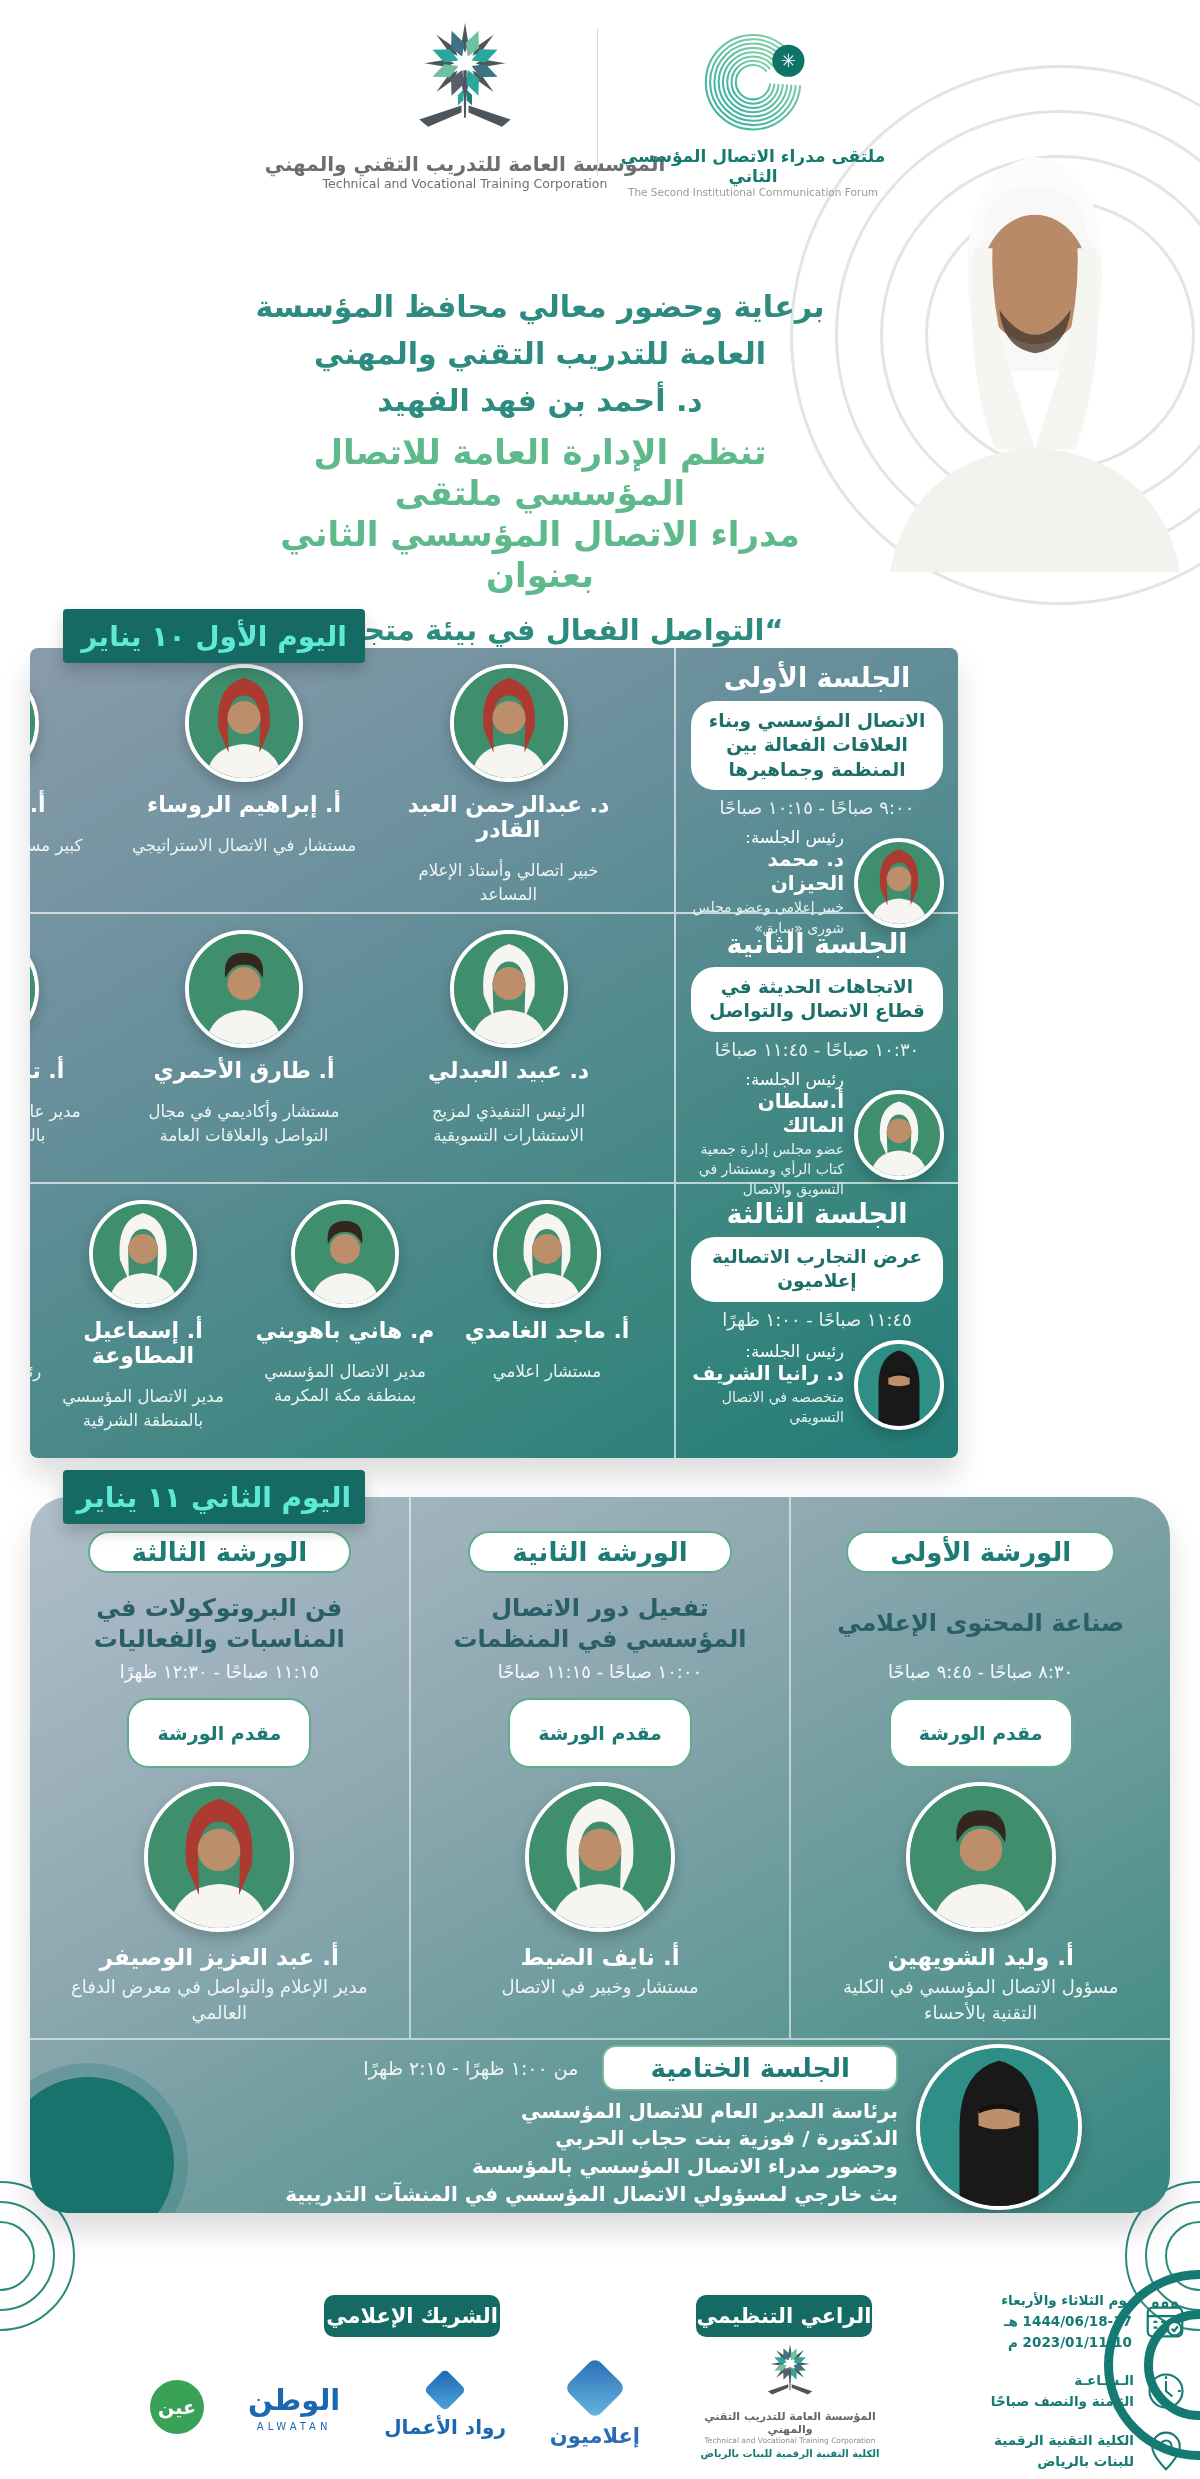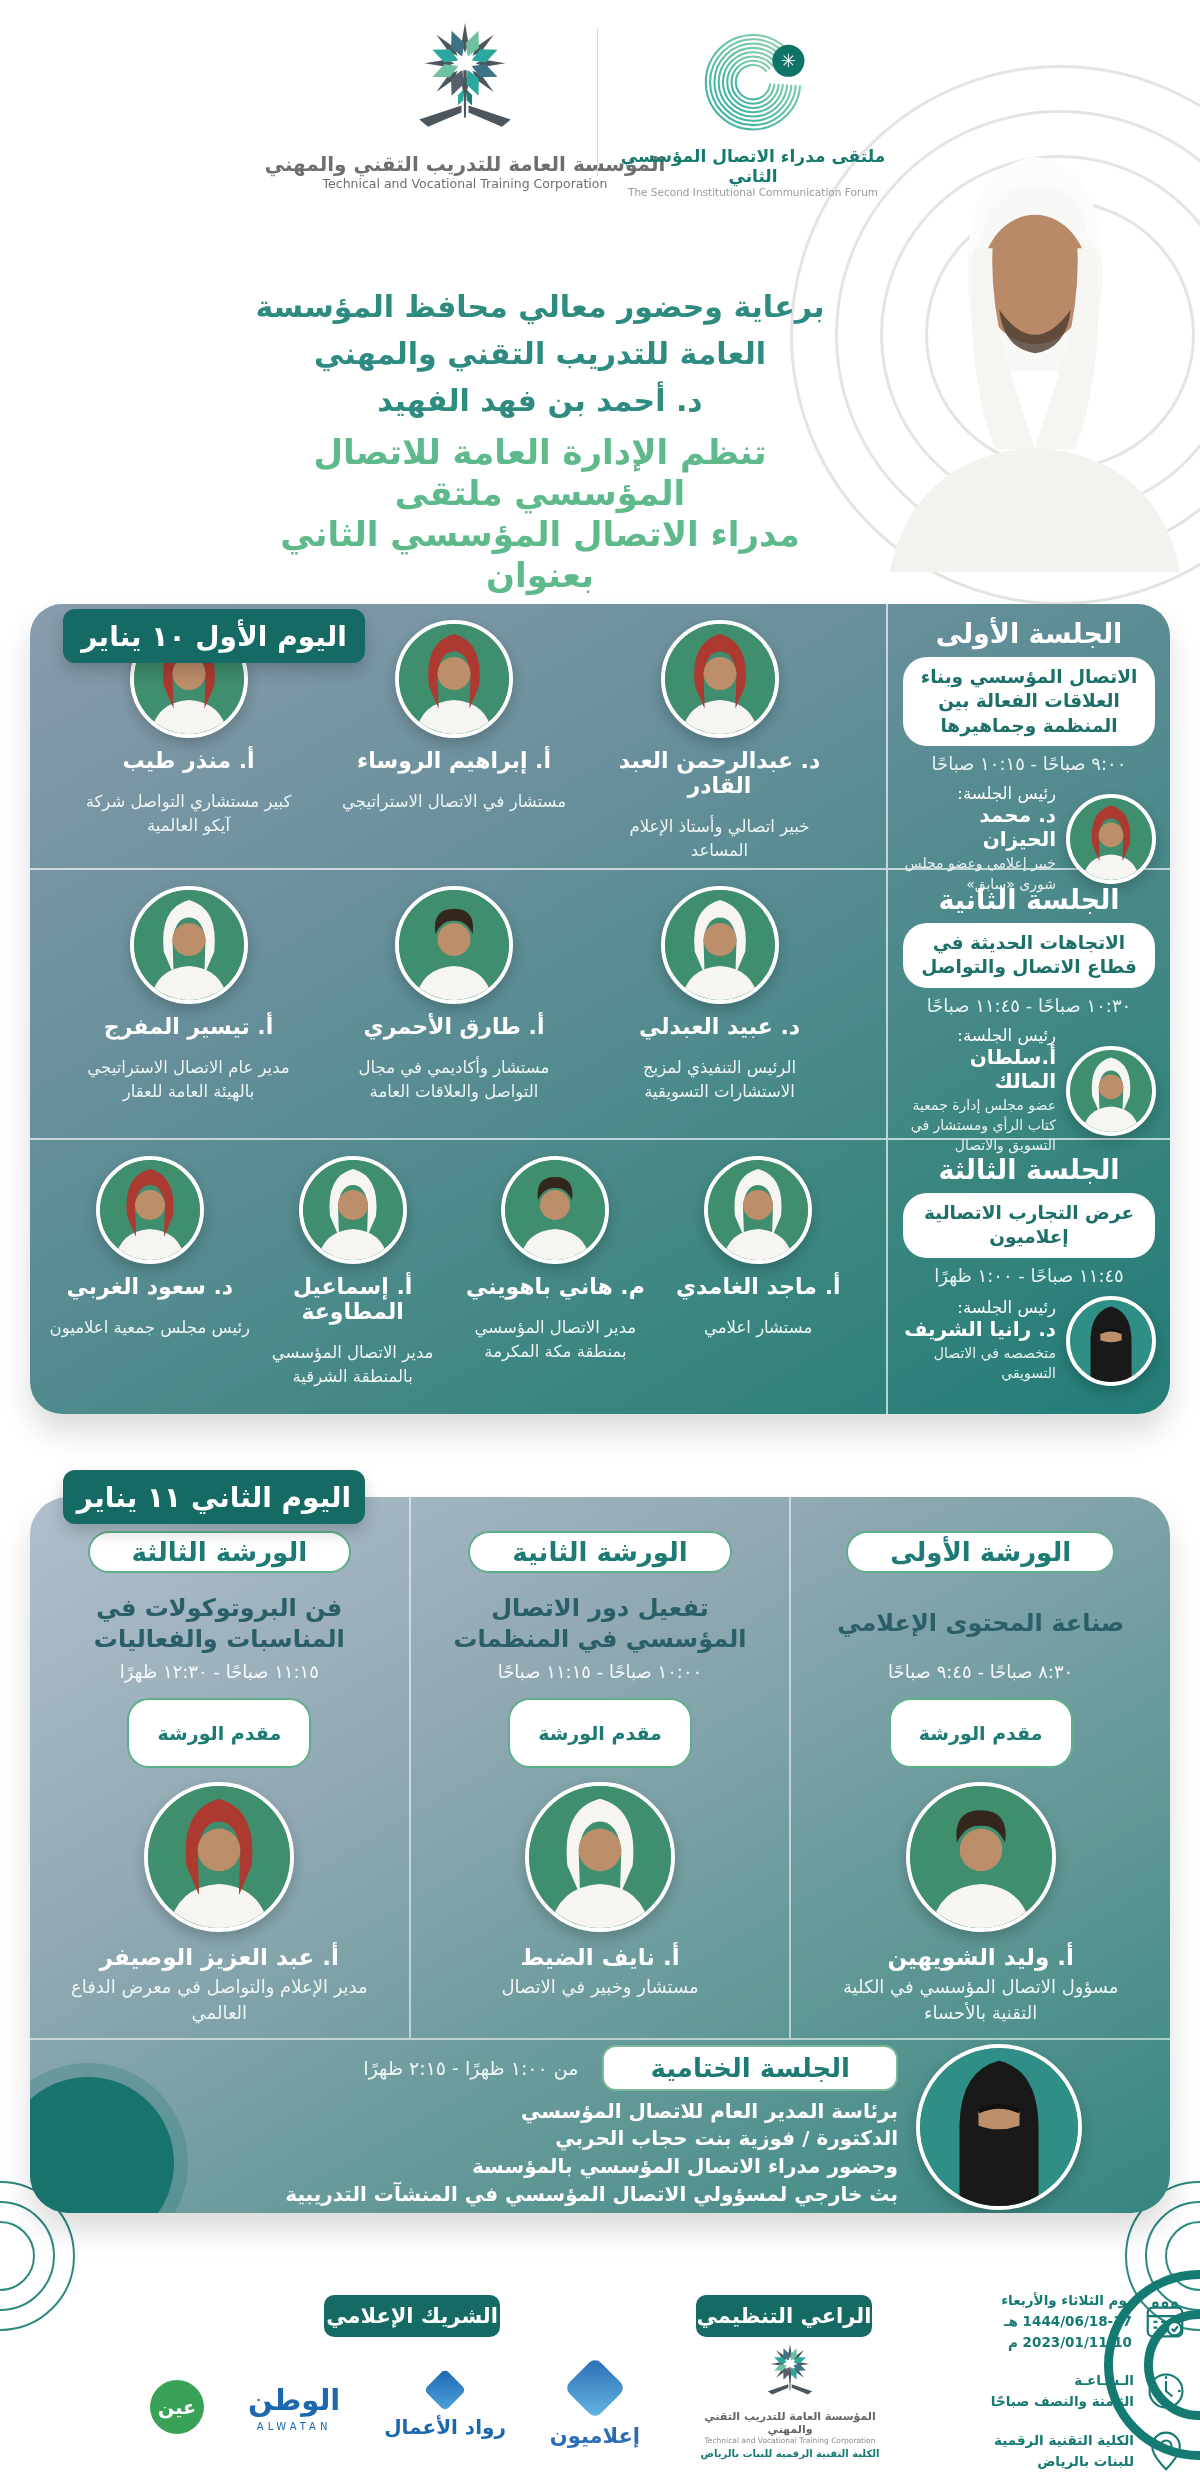--- a/index.html
+++ b/index.html
@@ -22,26 +22,26 @@
 
   .portrait{position:absolute;right:-10px;top:92px;width:350px;height:480px;z-index:4;}
 
   
   .intro{position:absolute;left:250px;top:283px;width:580px;text-align:center;z-index:5;}
   .intro .l1{font-size:30px;font-weight:bold;color:#2e8b80;line-height:47px;}
   .intro .l2{font-size:34px;font-weight:bold;color:#5eb98b;line-height:41px;}
   .intro .l3{font-size:29px;font-weight:bold;color:#2e8b80;line-height:44px;margin-top:12px;}
 
   
-  .day-badge{position:absolute;left:63px;width:302px;height:54px;background:#156a64;border-radius:12px;
-    color:#ffffff;font-size:28px;font-weight:bold;display:flex;align-items:center;justify-content:center;
+  .day-badge{position:absolute;left:63px;width:302px;height:54px;background:#156a64;border-radius:4px;
+    color:#5eead4;font-size:28px;font-weight:bold;display:flex;align-items:center;justify-content:center;
     z-index:20;box-shadow:0 8px 16px rgba(0,0,0,.18);}
 
   
-  .day1-card{position:absolute;left:30px;top:604px;width:1140px;height:810px;border-radius:32px;overflow:hidden;
+  .day1-card{position:absolute;left:30px;top:648px;width:928px;height:810px;border-radius:8px;overflow:hidden;
     background:linear-gradient(150deg,#8a9cab 0%,#678f9b 35%,#3a867f 75%,#237c76 100%);
     box-shadow:0 18px 30px rgba(0,0,0,.14);z-index:10;}
   .d1-grid{display:grid;grid-template-rows:266px 270px 274px;height:100%;}
   .s-row{display:flex;}
   .s-row.b{border-bottom:2px solid rgba(255,255,255,.65);}
   .s-info{width:284px;border-left:2px solid rgba(255,255,255,.65);padding:14px 10px 8px;text-align:center;}
   .s-title{font-size:27px;font-weight:bold;color:#fff;}
   .s-topic-wrap{margin-top:8px;}
   .s-topic{display:inline-block;background:#fff;color:#1d6f69;font-weight:bold;font-size:18.5px;line-height:1.32;
     border-radius:24px;padding:8px 14px;max-width:252px;}

